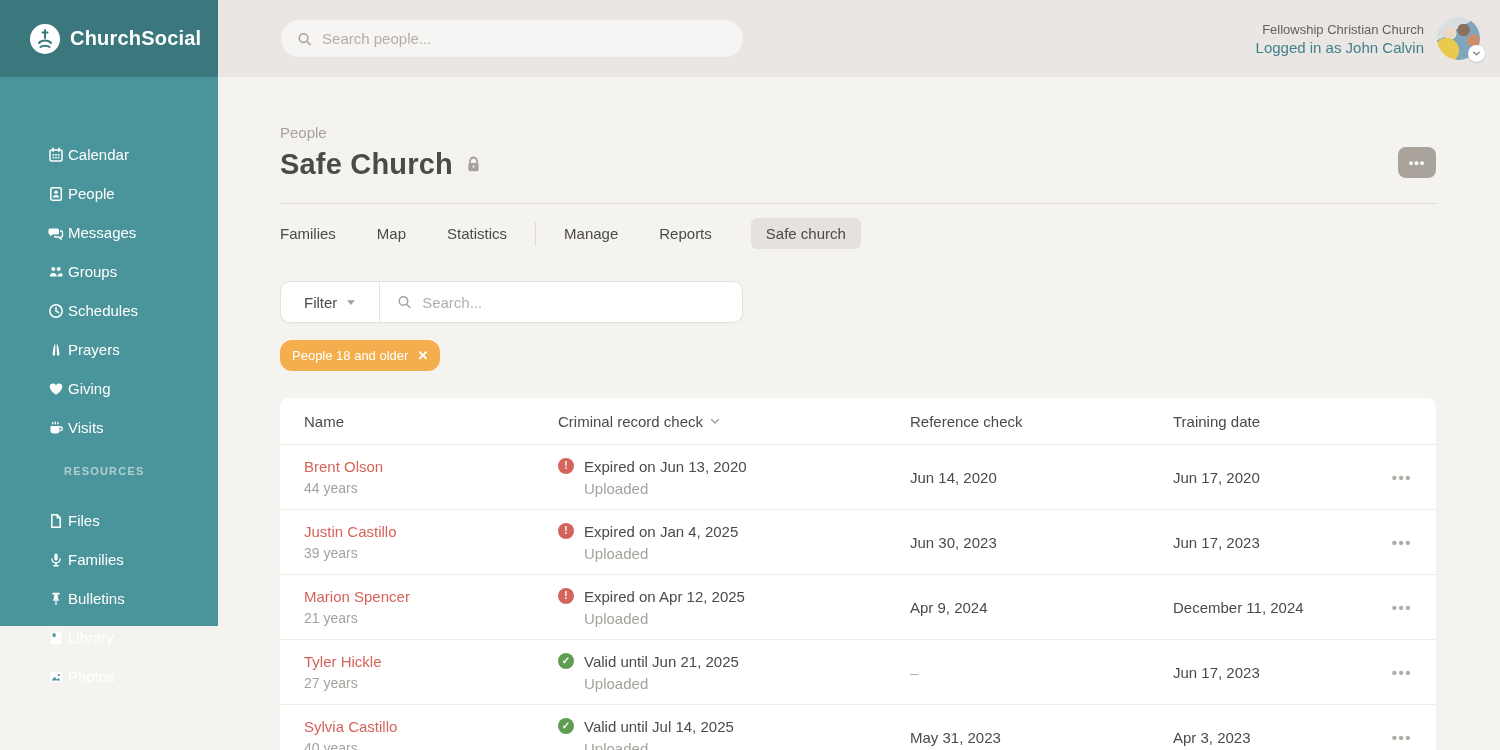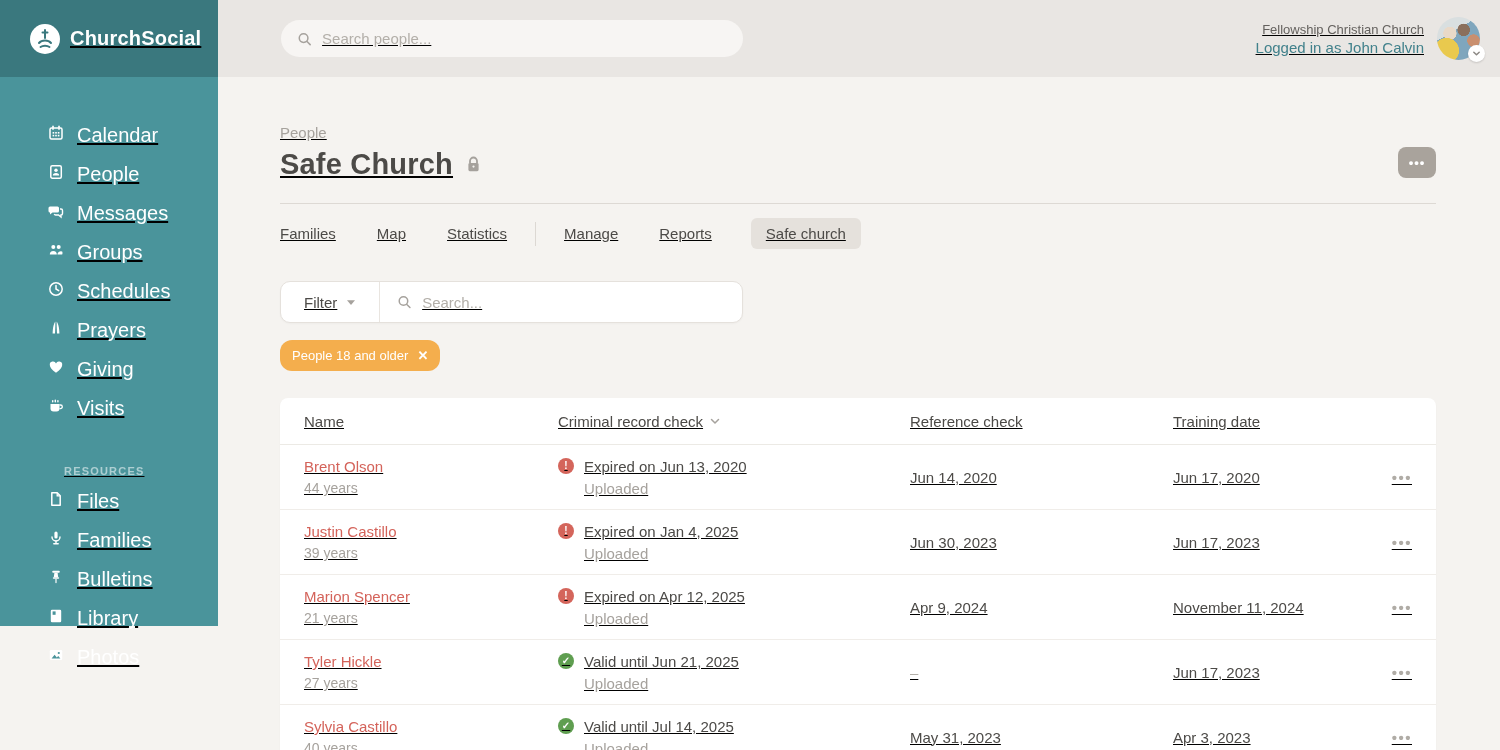--- a/index.html
+++ b/index.html
@@ -1,26 +1,26 @@
 <!DOCTYPE html>
 <html><head>
 <meta charset="utf-8">
 <style>
   * { margin:0; padding:0; box-sizing:border-box; }
   html,body { width:1500px; height:750px; overflow:hidden; }
   body { font-family:"Liberation Sans", sans-serif; background:#f5f3f0; }
-  .app { display:flex; width:1500px; height:626px;text-decoration:underline; }
+  .app { display:flex; width:1500px; height:626px; }
 
   
   .sidebar { flex:0 0 218px; background:#4a949b; display:flex; flex-direction:column; }
   .brand { height:77px; flex:0 0 77px; background:#3a787e; display:flex; align-items:center; padding-left:30px; gap:10px; cursor:pointer; }
   .brand-logo { width:30px; height:30px; flex:0 0 30px; }
   .brand-name { color:#ffffff; font-size:20px; font-weight:bold; letter-spacing:.2px; }
   .nav { padding:47px 0 0 47px; }
-  .nav-item { display:flex; align-items:flex-start; gap:13px; height:39px; color:#ffffff; font-size:20px; cursor:pointer; }
+  .nav-item { display:flex; align-items:flex-end; gap:4px; height:39px; color:#ffffff; font-size:15px; cursor:pointer; }
   .nav-ic { width:17px; height:17px; flex:0 0 17px; display:flex; align-items:center; justify-content:center; }
   .nav-ic svg { display:block; }
   .nav-heading { margin-top:15px; height:39px; display:flex; align-items:center; color:rgba(255,255,255,.55); font-size:11px; font-weight:bold; letter-spacing:1.2px;margin-left:17px; }
 
   
   .right { flex:1; display:flex; flex-direction:column; min-width:0; }
   .topbar { height:77px; flex:0 0 77px; background:#e9e6e3; display:flex; align-items:center; }
   .search-pill { margin-left:63px; width:462px; height:37px; background:#f7f5f3; border-radius:19px; display:flex; align-items:center; padding:0 16px; gap:10px; }
   .search-pill input { border:none; outline:none; background:transparent; font-size:15px; color:#6b6865; width:100%; font-family:"Liberation Sans", sans-serif; }
   .search-pill input::placeholder { color:#b3afa9; }
@@ -374,21 +374,21 @@
       <div class="person-age">21 years</div>
     </div>
     <div class="cell-crc">
       <div class="crc-line1">
         <span class="status-dot expired">!</span>
         <span>Expired on Apr 12, 2025</span>
       </div>
       <div class="crc-sub">Uploaded</div>
     </div>
     <div class="cell-date">Apr 9, 2024</div>
-    <div class="cell-date">November 11, 2024</div>
+    <div class="cell-date">December 11, 2024</div>
     <div class="row-actions">•••</div>
   </div>
 
   <div class="tr row">
     <div class="cell-name">
       <div class="person-link">Tyler Hickle</div>
       <div class="person-age">27 years</div>
     </div>
     <div class="cell-crc">
       <div class="crc-line1">

